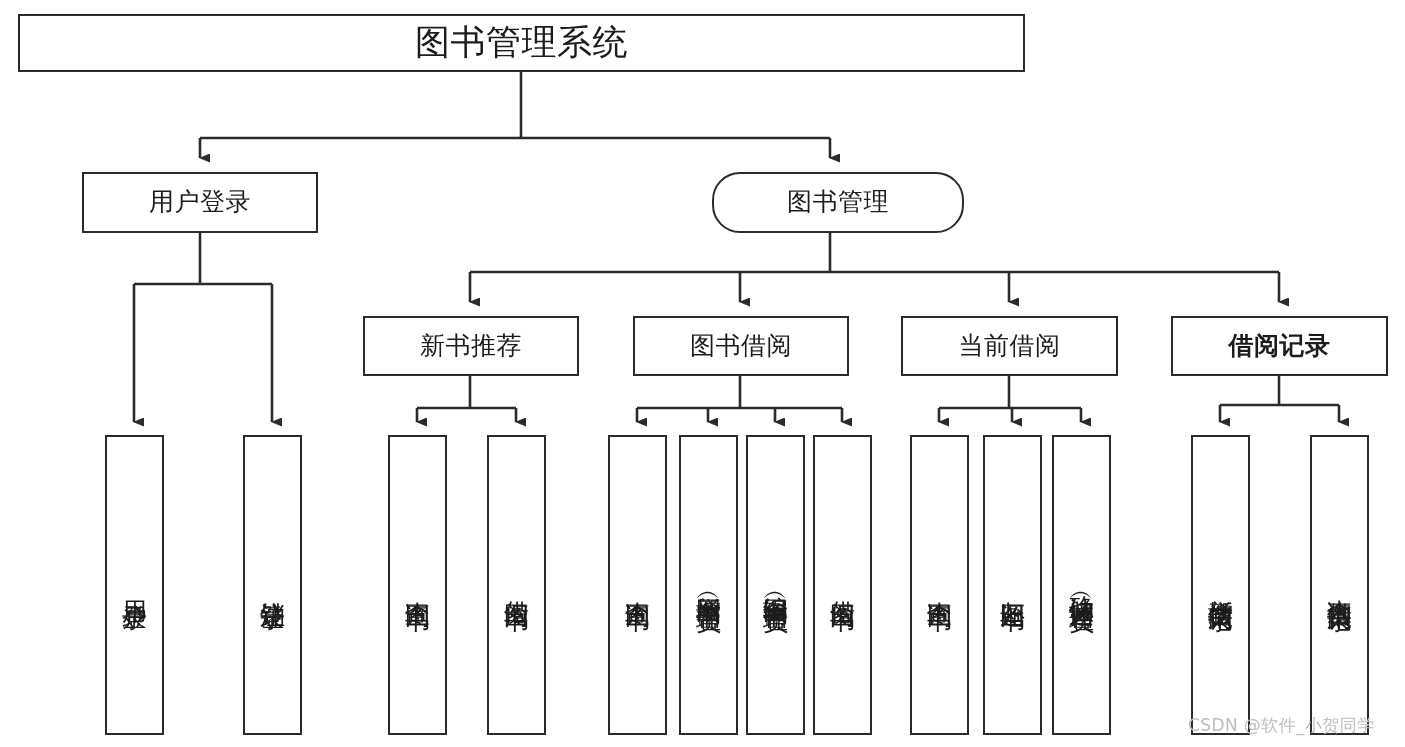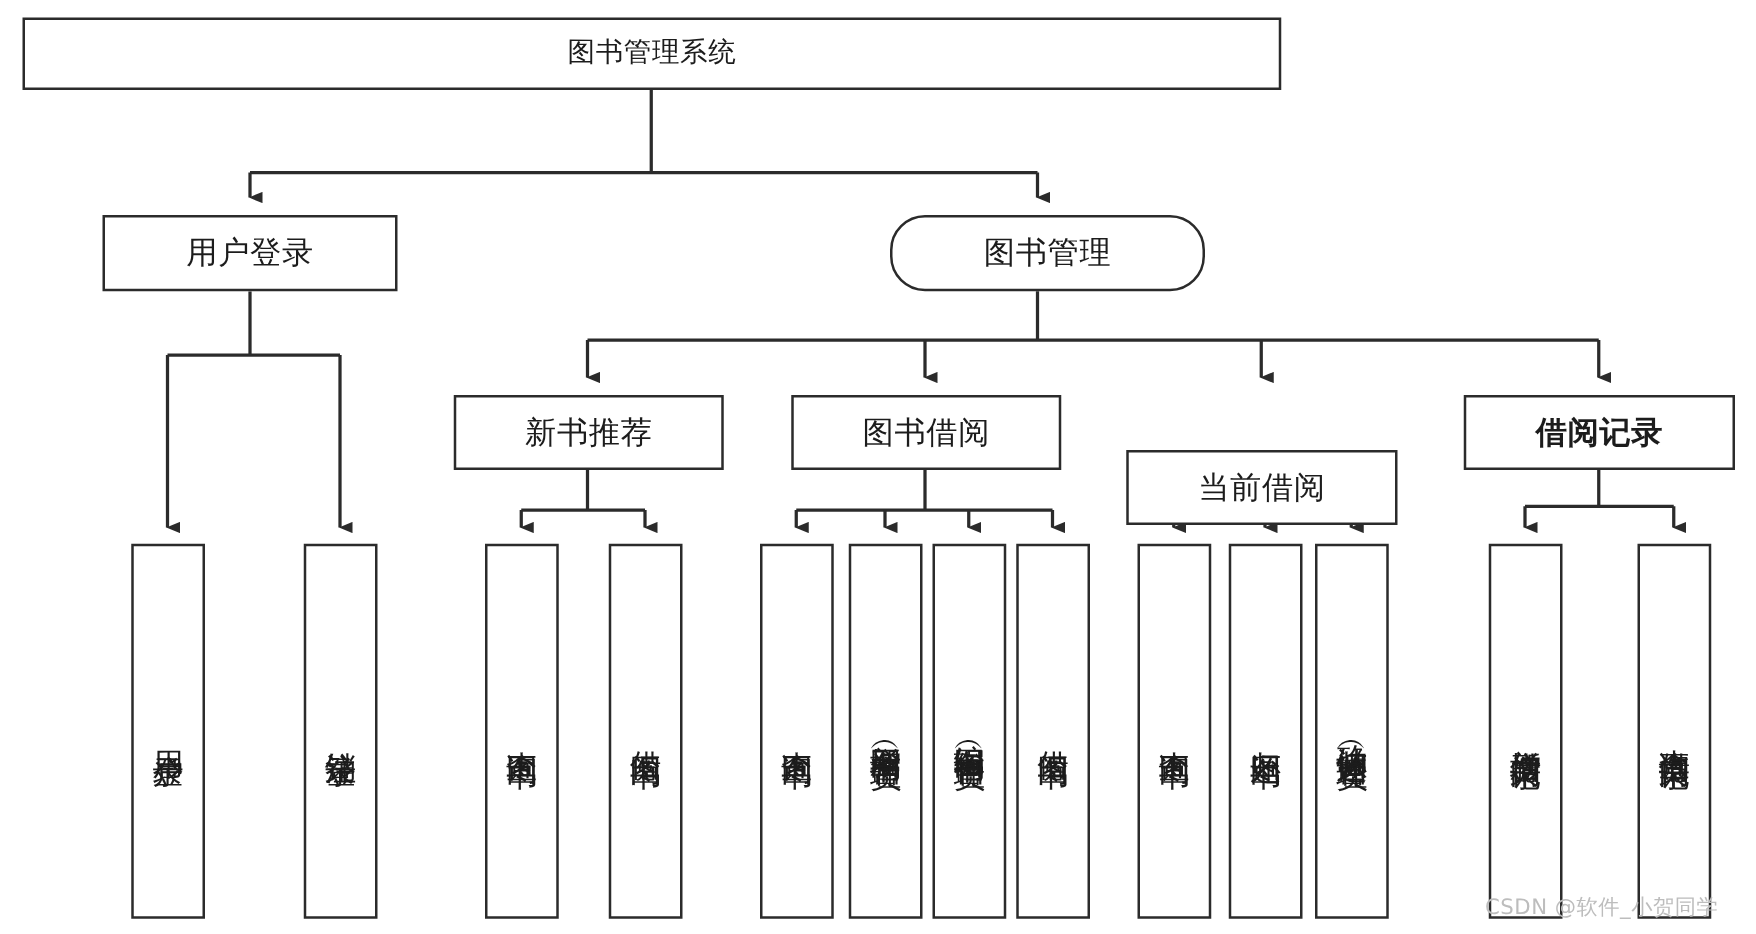--- a/index.html
+++ b/index.html
@@ -42,21 +42,21 @@
     line-height: 1.06;
     letter-spacing: 0.5px;
     color: #1c1c1c;
   }
   
   .node.horiz .node-label {
     writing-mode: horizontal-tb;
     font-size: 25px;
   }
   .node.root .node-label {
-    font-size: 22px;
+    font-size: 35px;
   }
   
   .node.vert {
     align-items: center;
     justify-content: center;
     padding: 6px 0;
   }
   .node.vert .node-label {
     writing-mode: vertical-rl;
     text-orientation: upright;
@@ -141,21 +141,21 @@
   <div class="node horiz" style="left:712px; top:172px; width:252px; height:61px;border-radius:28px;">
     <span class="node-label">图书管理</span>
   </div>
 
   <div class="node horiz" style="left:633px; top:316px; width:216px; height:60px;">
     <span class="node-label">图书借阅</span>
   </div>
   <div class="node horiz" style="left:363px; top:316px; width:216px; height:60px;">
     <span class="node-label">新书推荐</span>
   </div>
-  <div class="node horiz" style="left:901px; top:316px; width:217px; height:60px;margin-top:44px;">
+  <div class="node horiz" style="left:901px; top:316px; width:217px; height:60px;">
     <span class="node-label">当前借阅</span>
   </div>
   <div class="node horiz" style="left:1171px; top:316px; width:217px; height:60px;font-weight:bold;">
     <span class="node-label">借阅记录</span>
   </div>
 
   <div class="node vert" style="left:105px; top:435px; width:59px; height:300px;">
     <span class="node-label">用户登录</span>
   </div>
   <div class="node vert" style="left:243px; top:435px; width:59px; height:300px;">

